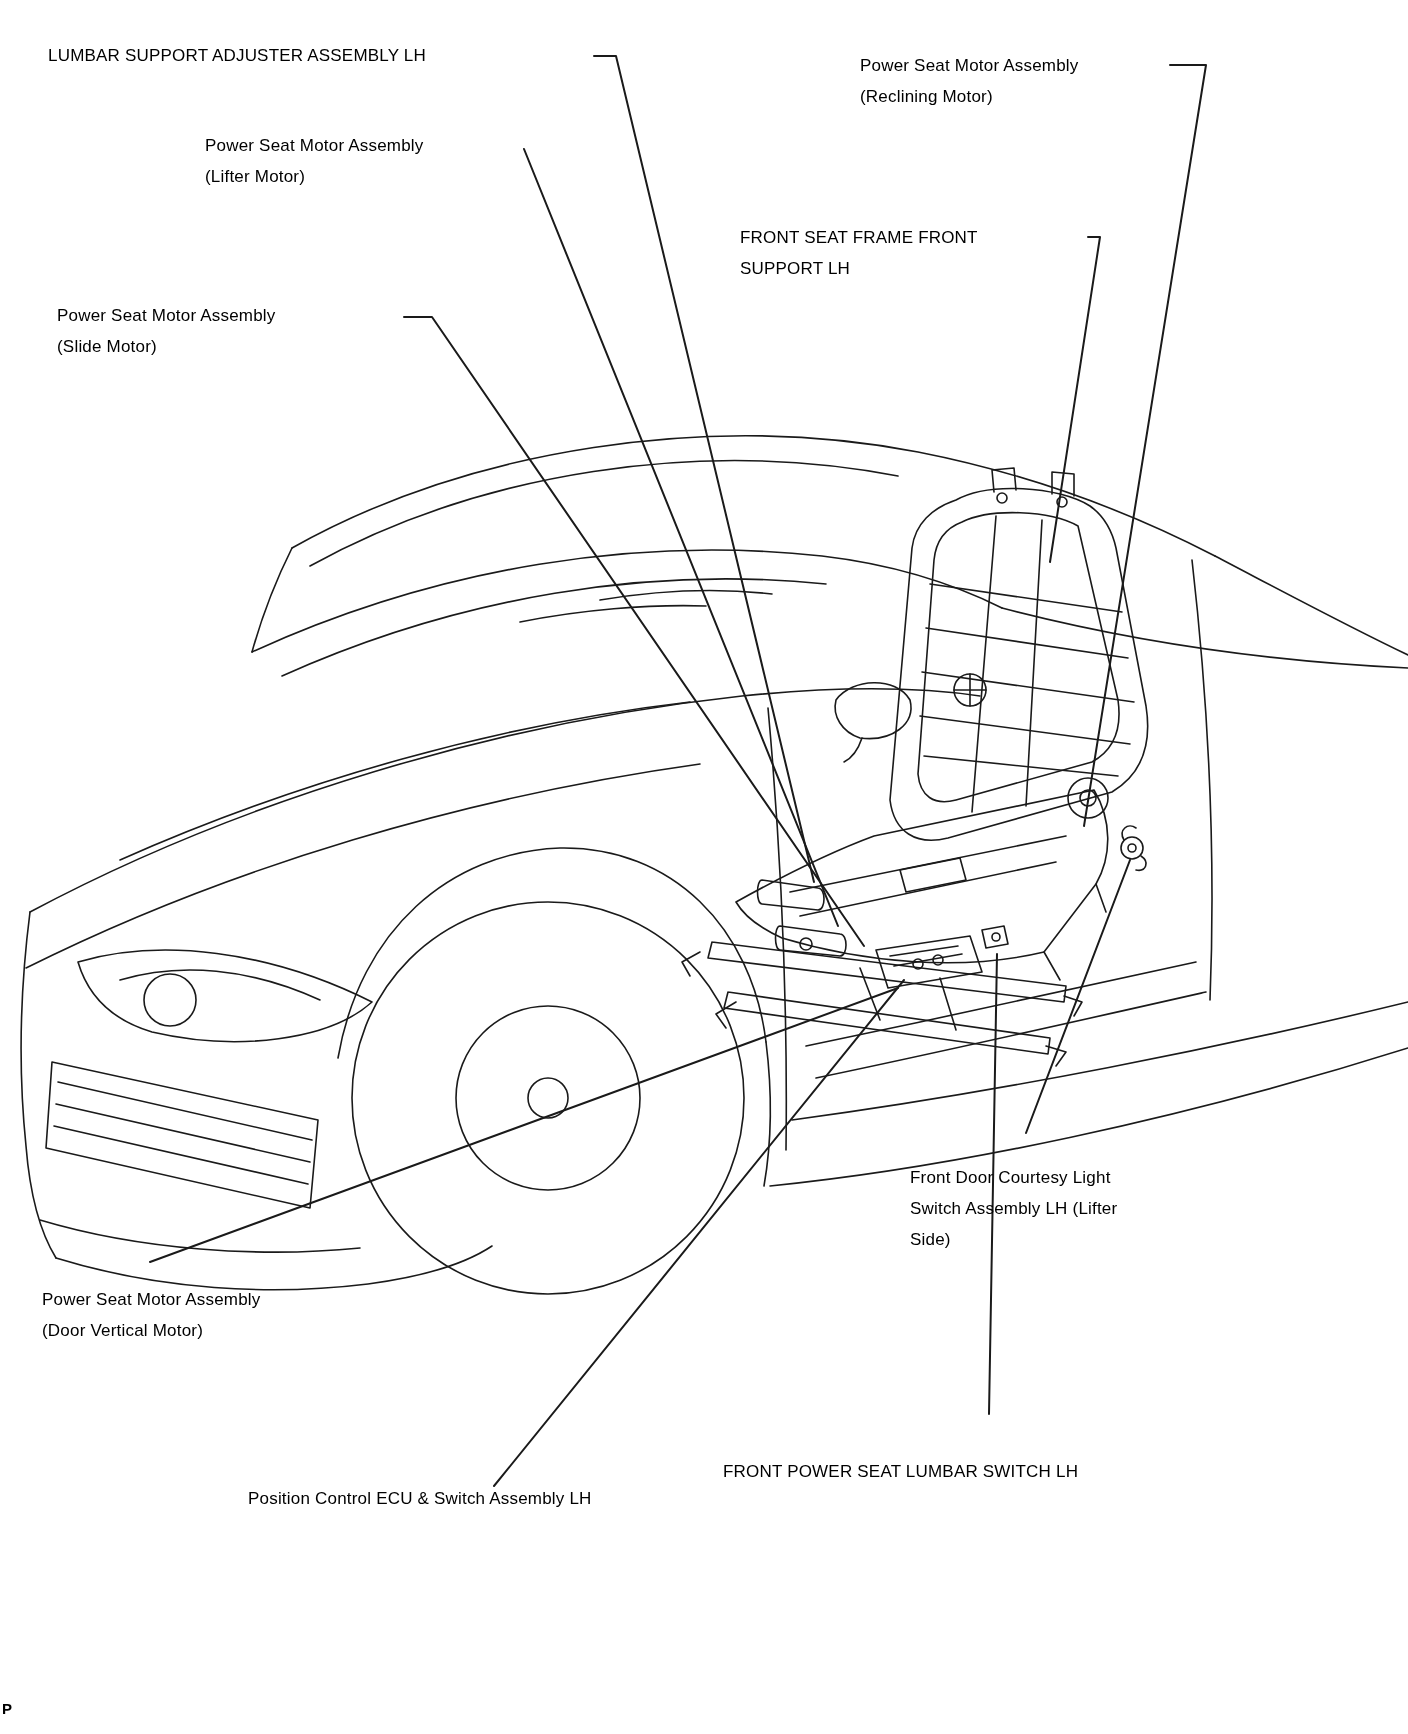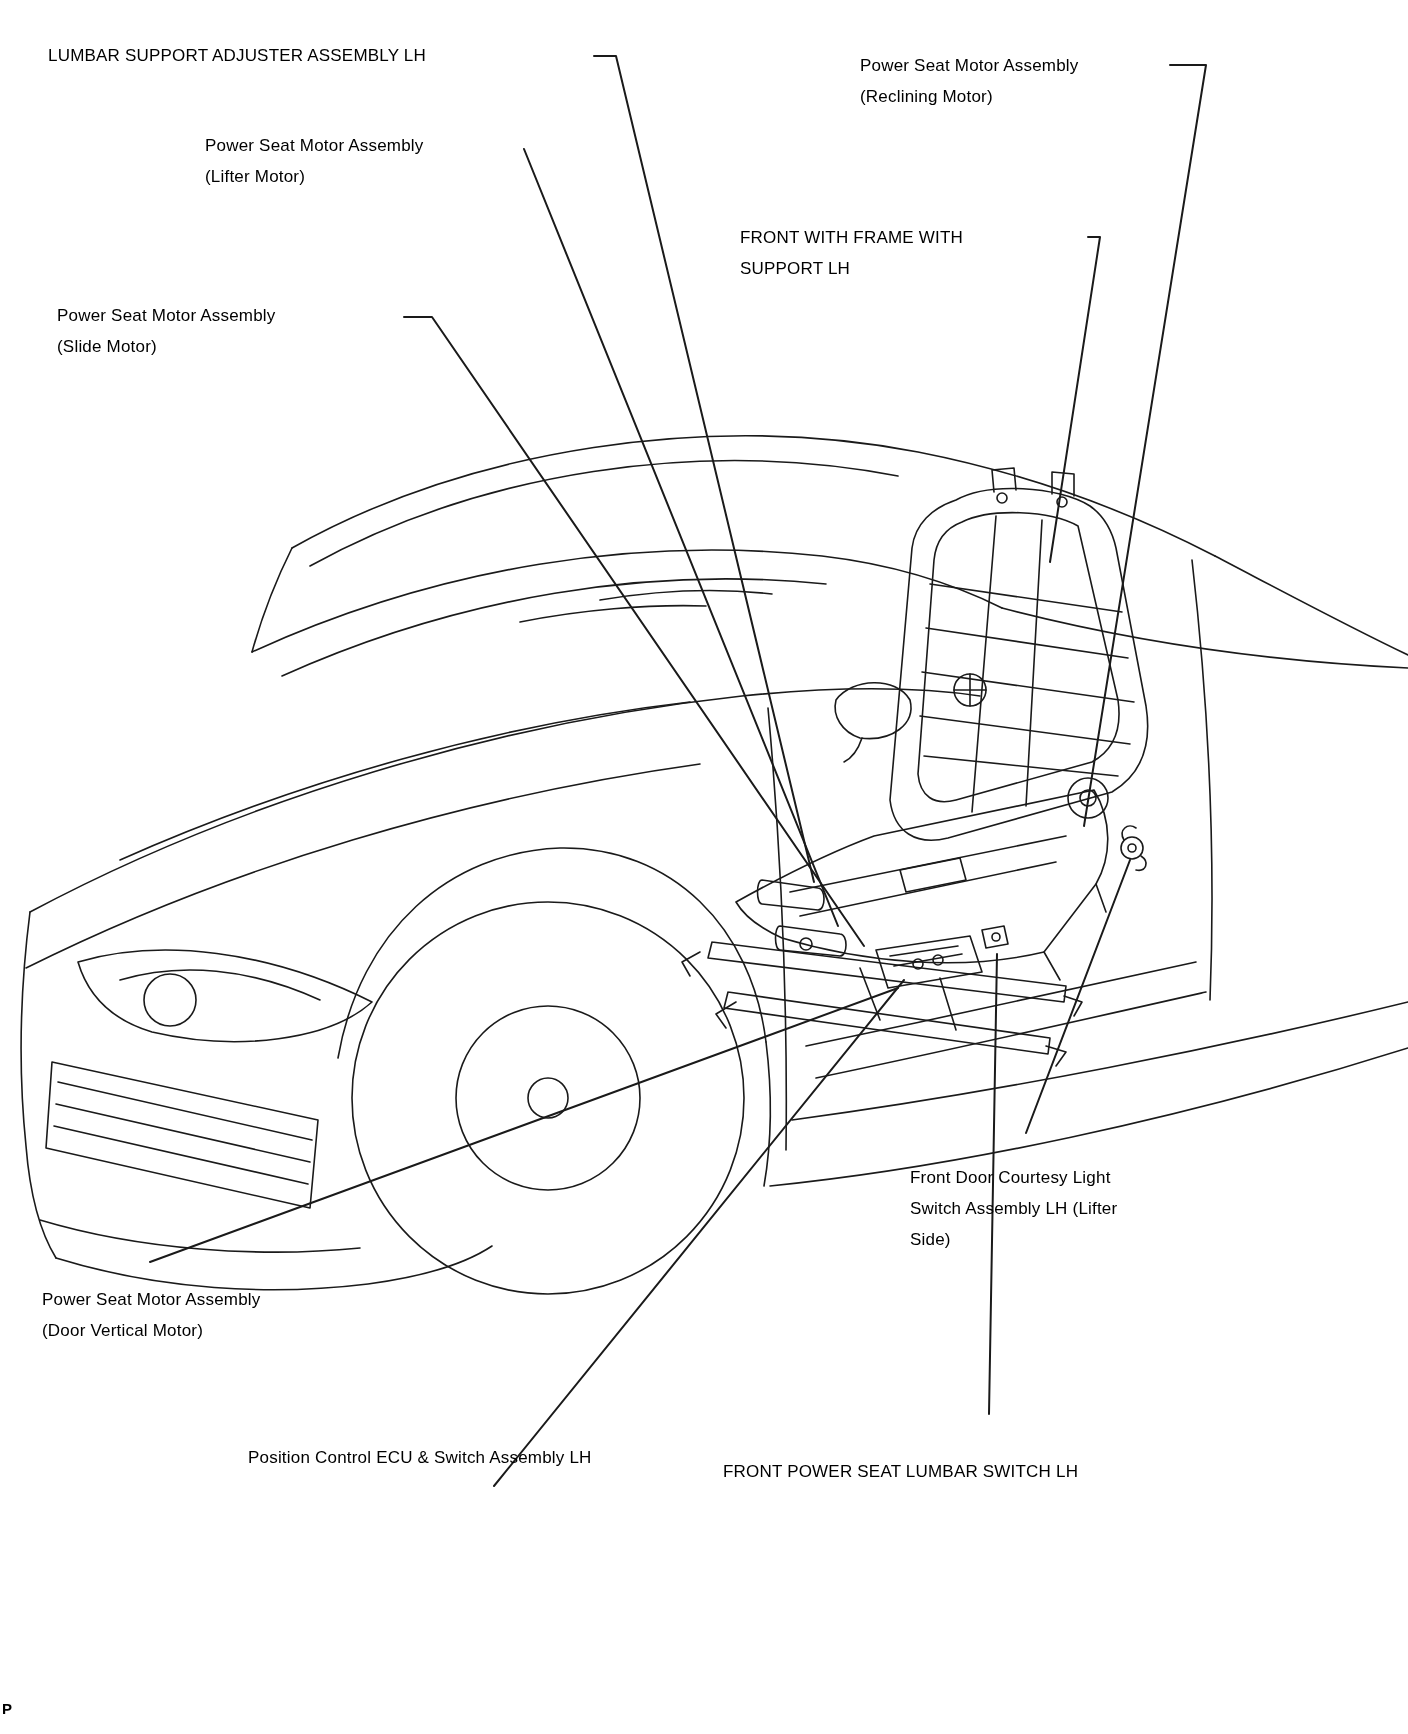--- a/index.html
+++ b/index.html
@@ -169,21 +169,21 @@
     <div>Power Seat Motor Assembly</div>
     <div>(Lifter Motor)</div>
   </div>
 
   <div class="label" style="left:860px; top:50px;">
     <div>Power Seat Motor Assembly</div>
     <div>(Reclining Motor)</div>
   </div>
 
   <div class="label" style="left:740px; top:222px;">
-    <div>FRONT WITH FRAME WITH</div>
+    <div>FRONT SEAT FRAME FRONT</div>
     <div>SUPPORT LH</div>
   </div>
 
   <div class="label" style="left:57px; top:300px;">
     <div>Power Seat Motor Assembly</div>
     <div>(Slide Motor)</div>
   </div>
 
   <div class="label" style="left:910px; top:1162px;">
     <div>Front Door Courtesy Light</div>
@@ -193,19 +193,19 @@
 
   <div class="label" style="left:42px; top:1284px;">
     <div>Power Seat Motor Assembly</div>
     <div>(Door Vertical Motor)</div>
   </div>
 
   <div class="label" style="left:723px; top:1412px;margin-top:44px;">
     <div>FRONT POWER SEAT LUMBAR SWITCH LH</div>
   </div>
 
-  <div class="label" style="left:248px; top:1442px;">
+  <div class="label" style="left:248px; top:1483px;">
     <div>Position Control ECU &amp; Switch Assembly LH</div>
   </div>
 
   <div class="footer-mark">P</div>
 
 </div>
 
 </body></html>

